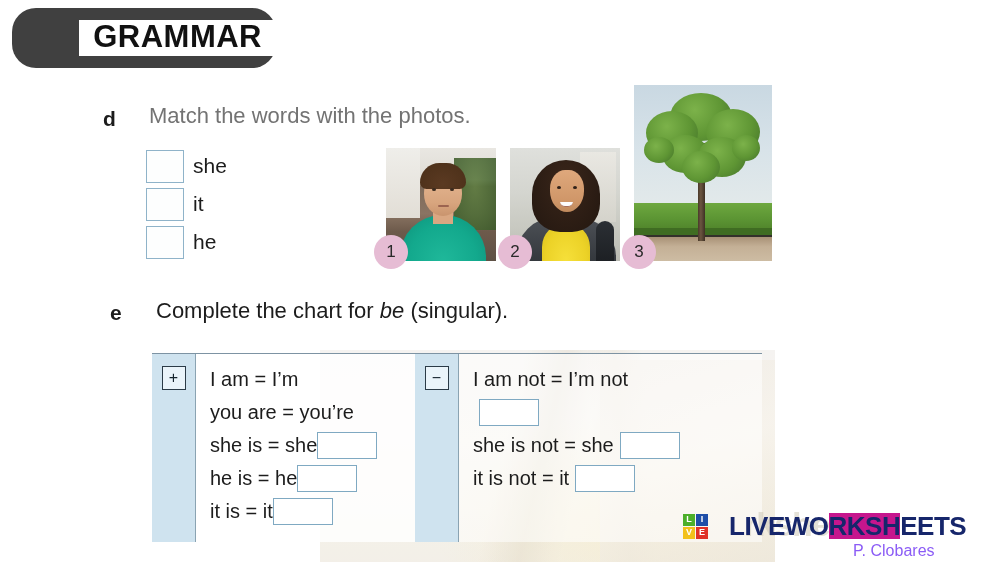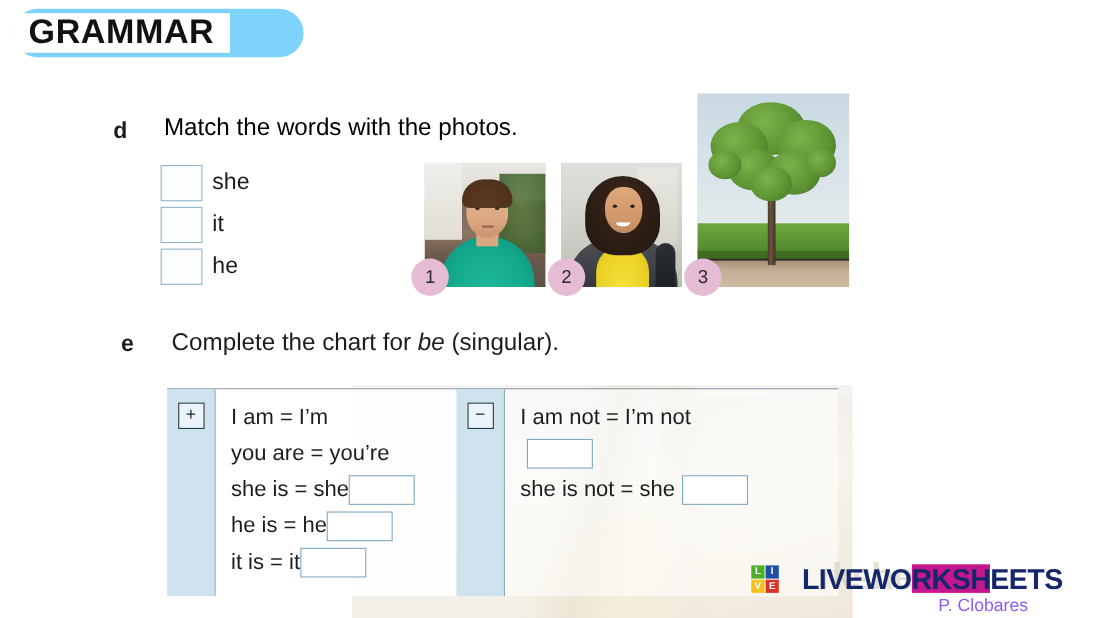--- a/index.html
+++ b/index.html
@@ -31,23 +31,23 @@
       radial-gradient(ellipse at 72% 68%,rgba(247,232,176,.45) 0%,rgba(247,232,176,0) 46%);
   }
   .paper-texture-2{
     position:absolute;left:600px;top:300px;width:175px;height:250px;
     background:linear-gradient(160deg,#efeae1 0%,#f6f2ea 40%,#e9e2d4 100%);
     opacity:.7;
   }
 
   
   .grammar-badge{
-    position:absolute;left:12px;top:8px;width:264px;height:44px;
-    background:#7dd3fc;border-radius:24px;
-    display:flex;align-items:center;justify-content:flex-start;
+    position:absolute;left:12px;top:8px;width:264px;height:60px;
+    background:#404040;border-radius:24px;
+    display:flex;align-items:center;justify-content:flex-end;
   }
   .grammar-inner{
     background:#ffffff;
     padding:1px 14px 3px;
     display:flex;align-items:center;justify-content:center;
   }
   .grammar-inner span{
     font-family:"Liberation Sans", sans-serif;
     font-weight:bold;font-size:31px;letter-spacing:.5px;color:#111111;
     line-height:1.05;
@@ -55,21 +55,21 @@
 
   
   .ex-d{position:absolute;left:103px;top:103px;}
   .ex-letter{
     font-weight:bold;font-size:21px;color:#1c1c1c;
     position:absolute;
   }
   .ex-d .ex-letter{left:0;top:4px;}
   .ex-d-title{
     position:absolute;left:46px;top:0;
-    font-size:22px;color:#000000;white-space:nowrap;
+    font-size:22px;color:#737373;white-space:nowrap;
   }
 
   .word-list{position:absolute;left:43px;top:44px;}
   .word-row{display:flex;align-items:center;height:38px;}
   .word-box{
     width:38px;height:33px;
     border:1.4px solid #8fb3c9;background:#fdfefe;
     box-sizing:border-box;
   }
   .word-label{font-size:21px;color:#1c1c1c;margin-left:9px;}
@@ -363,20 +363,24 @@
       <div class="chart-row">
         <span>I am not = I’m not</span>
       </div>
       <div class="chart-row">
         <span class="blank sp"></span>
       </div>
       <div class="chart-row">
         <span>she is not = she</span>
         <span class="blank sp"></span>
       </div>
+      <div class="chart-row">
+        <span>it is not = it</span>
+        <span class="blank sp"></span>
+      </div>
     </div>
   </div>
 </div>
 
 <div class="wm-ghost">rksheets</div>
 <div class="watermark">
   <div class="lw-grid">
     <div class="lw-cell lw-l">L</div>
     <div class="lw-cell lw-i">I</div>
     <div class="lw-cell lw-v">V</div>

